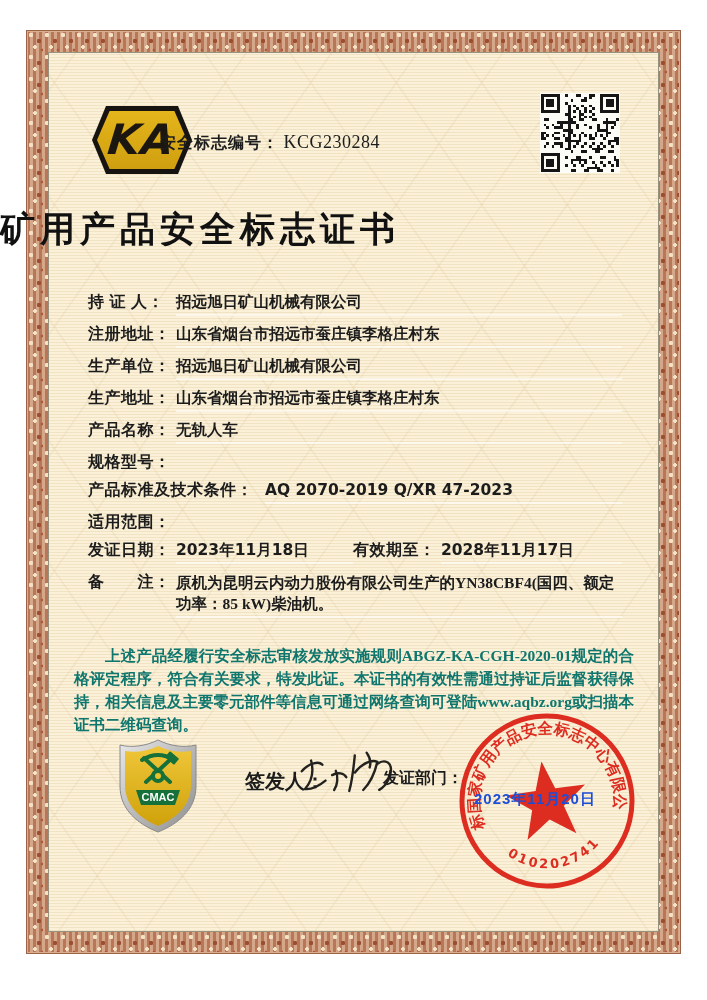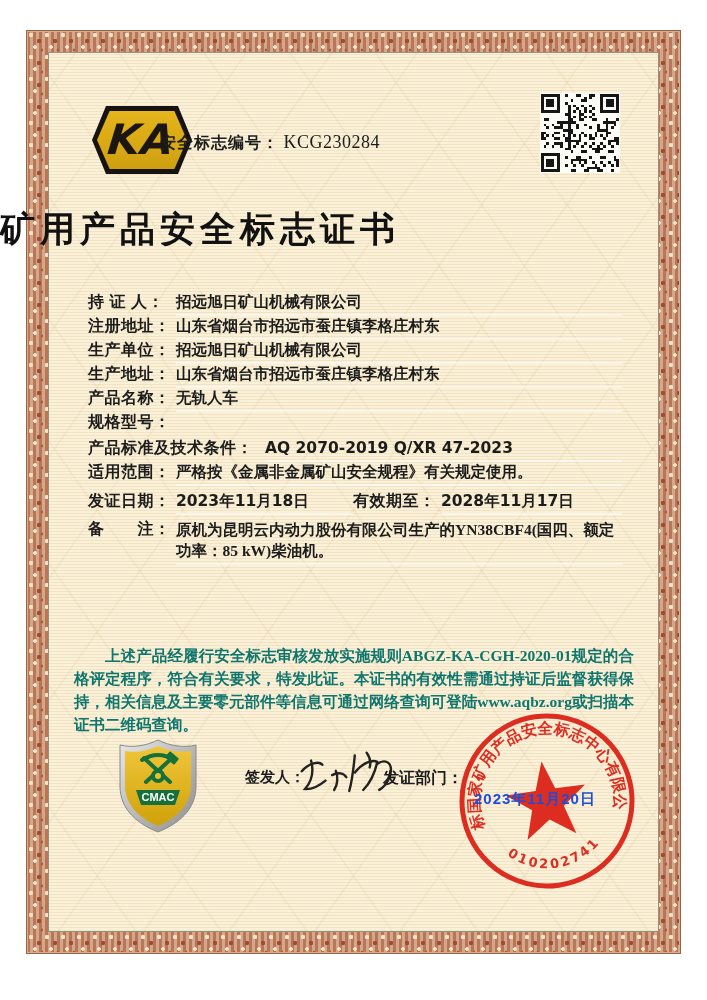--- a/index.html
+++ b/index.html
@@ -41,41 +41,41 @@
   .cert-no .num{font-family:"Liberation Serif",serif;font-size:18px;letter-spacing:.5px;}
 
   .qr{position:absolute;left:540px;top:93px;width:78px;height:78px;background:#fcfcf7;padding:1px;}
   .qr svg{display:block;width:100%;height:100%;}
 
   .title{position:absolute;left:0;width:707px;top:206px;text-align:left;
       font-family:"Liberation Serif",serif;font-weight:900;font-size:35px;letter-spacing:5px;color:#111;}
 
   
   .fields{position:absolute;left:88px;top:292px;width:534px;}
-  .row{display:flex;align-items:flex-start;line-height:20px;}
+  .row{display:flex;align-items:flex-start;margin-bottom:8px;line-height:20px;}
   .lbl{flex:0 0 88px;font-size:16px;font-weight:700;letter-spacing:.5px;white-space:nowrap;}
   .lbl.auto{flex:0 0 auto;margin-right:12px;}
   .val{flex:1;font-size:15.5px;font-weight:700;border-bottom:2px solid rgba(255,255,255,.6);
        padding-bottom:2px;}
   .val-kai{font-family:"Liberation Serif",serif;}
   .val-num{font-family:"DejaVu Sans",sans-serif;}
   .row.gap6{margin-top:6px;}
   .row.gap5{margin-top:5px;}
   .row.gap4{margin-top:4px;}
   .val.w177{flex:0 0 177px;}
   .val.rest{flex:1;}
   .val.wrap{line-height:21px;}
 
   .statement{position:absolute;left:74px;top:644px;width:560px;
       font-family:"Liberation Serif",serif;font-weight:700;font-size:15.5px;
       line-height:23px;text-indent:2em;text-align:justify;color:#0f766e;}
 
   
   .cmac{position:absolute;left:116px;top:738px;width:84px;height:96px;}
-  .signer-label{position:absolute;left:245px;top:768px;font-size:15px;font-weight:700;}
+  .signer-label{position:absolute;left:245px;top:768px;font-size:20px;font-weight:700;}
   .signature{position:absolute;left:292px;top:746px;width:112px;height:54px;}
   .dept-label{position:absolute;left:383px;top:768px;font-size:16px;font-weight:700;}
 
   .seal{position:absolute;left:452px;top:706px;width:190px;height:190px;opacity:.95;}
   .seal-date{position:absolute;left:474px;top:790px;font-size:15px;font-weight:700;
       color:#1d4ed8;letter-spacing:1px;z-index:5;}
 
   [data-interactable]{cursor:default;}
 </style>
 </head>
@@ -344,21 +344,20 @@
     </div>
     <div class="row" data-interactable="false">
       <span class="lbl" data-interactable="false">规格型号：</span>
     </div>
     <div class="row gap6" data-interactable="false">
       <span class="lbl auto" data-interactable="false">产品标准及技术条件：</span>
       <span class="val val-num" data-interactable="false">AQ 2070-2019 Q/XR 47-2023</span>
     </div>
     <div class="row" data-interactable="false">
       <span class="lbl" data-interactable="false">适用范围：</span>
-      <span class="val val-kai" data-interactable="false">严格按《金属非金属矿山安全规程》有关规定使用。</span>
     </div>
     <div class="row gap5" data-interactable="false">
       <span class="lbl" data-interactable="false">发证日期：</span>
       <span class="val val-num w177" data-interactable="false">2023年11月18日</span>
       <span class="lbl" data-interactable="false">有效期至：</span>
       <span class="val val-num rest" data-interactable="false">2028年11月17日</span>
     </div>
     <div class="row gap4" data-interactable="false">
       <span class="lbl" data-interactable="false">备　　注：</span>
       <span class="val val-kai wrap" data-interactable="false">原机为昆明云内动力股份有限公司生产的YN38CBF4(国四、额定功率：85 kW)柴油机。</span>

